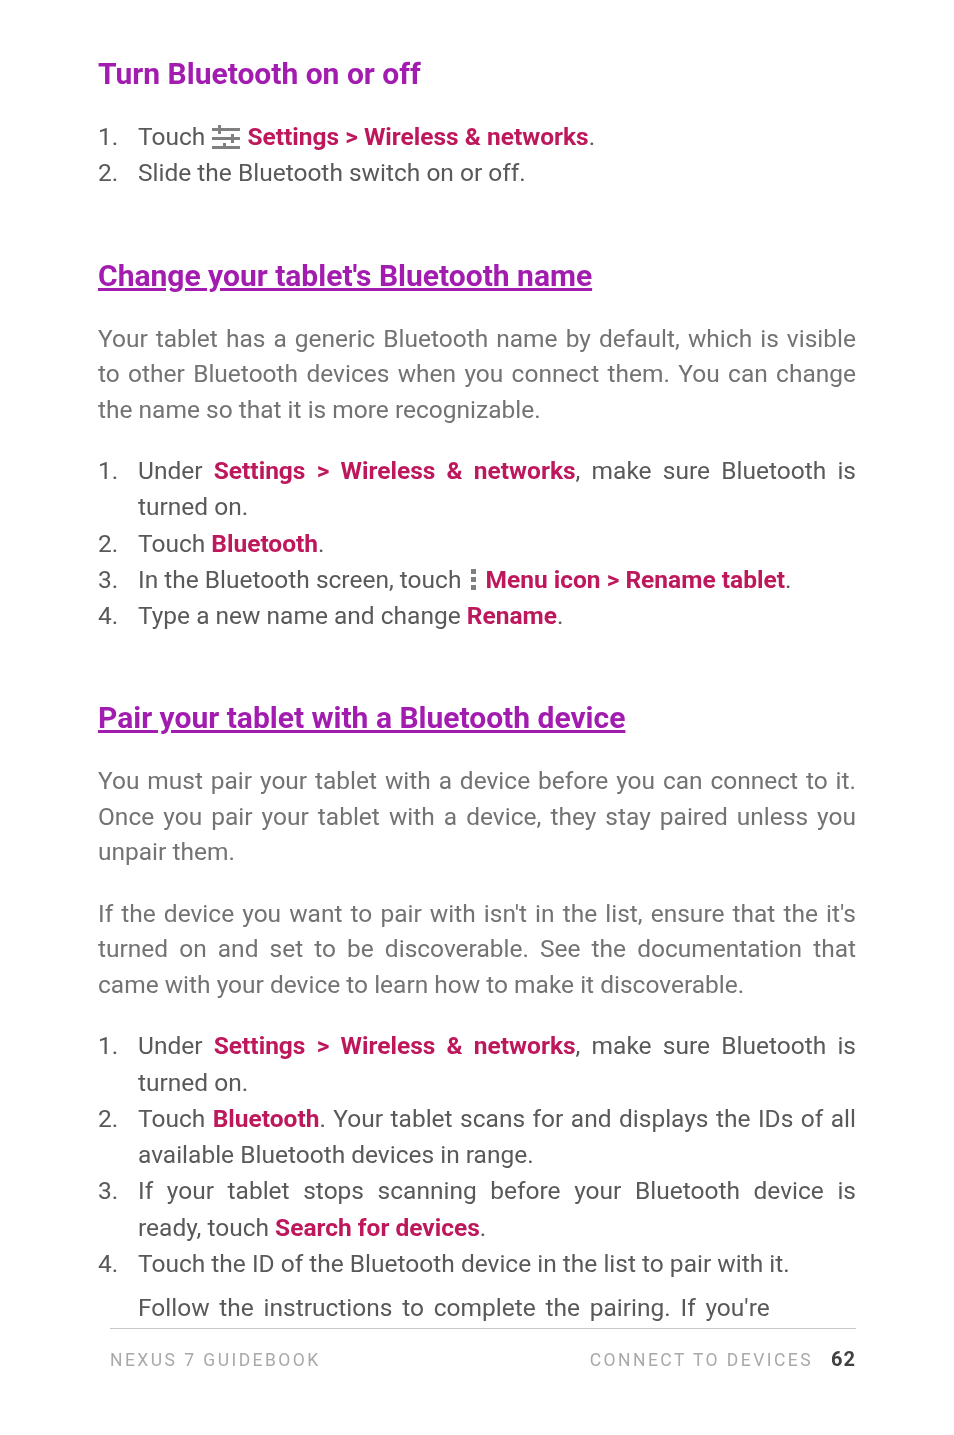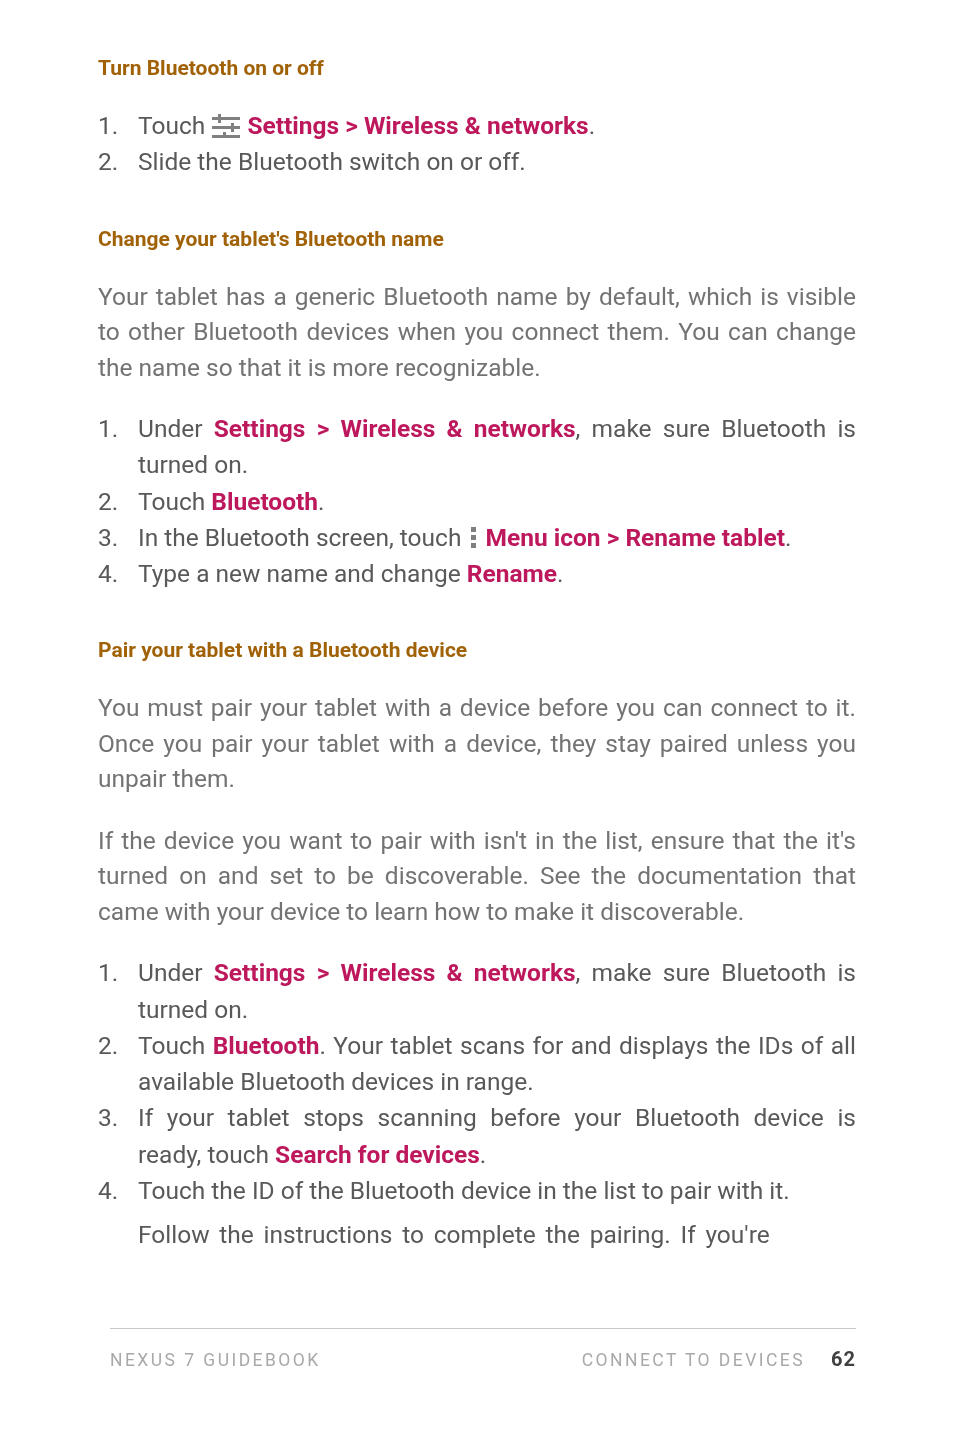--- a/index.html
+++ b/index.html
@@ -7,26 +7,26 @@
       width: 954px;
       height: 1435px;
       background: #ffffff;
       font-family: -apple-system, BlinkMacSystemFont, "Segoe UI", Roboto, Helvetica, Arial, sans-serif;
       color: #59595b;
       padding: 56px 98px 0 98px;
       position: relative;
       font-weight: 400;
     }
     .heading {
-      font-size: 21px;
+      font-size: 30px;
       font-weight: 700;
-      color: #a16207;
+      color: #a21caf;
       margin-bottom: 28px;
     }
-    .section-gap-top { margin-top: 46px; }
+    .section-gap-top { margin-top: 66px; text-decoration: underline; }
     .paragraph {
       font-size: 24.5px;
       line-height: 1.45;
       color: #737373;
       margin-bottom: 26px;
       text-align: justify;
       hyphens: auto;
     }
     ol {
       list-style: none;
@@ -97,21 +97,21 @@
       display: flex;
       justify-content: space-between;
       align-items: baseline;
       font-size: 17.5px;
       letter-spacing: 0.14em;
       color: #a9a9ab;
     }
     .footer-right {
       display: flex;
       align-items: baseline;
-      gap: 26px;
+      gap: 18px;
     }
     .page-num {
       font-weight: 700;
       color: #404042;
       letter-spacing: 0.05em;
       font-size: 20px;
     }
     .para-gap { margin-top: 17px; }
   </style>
 </head>

